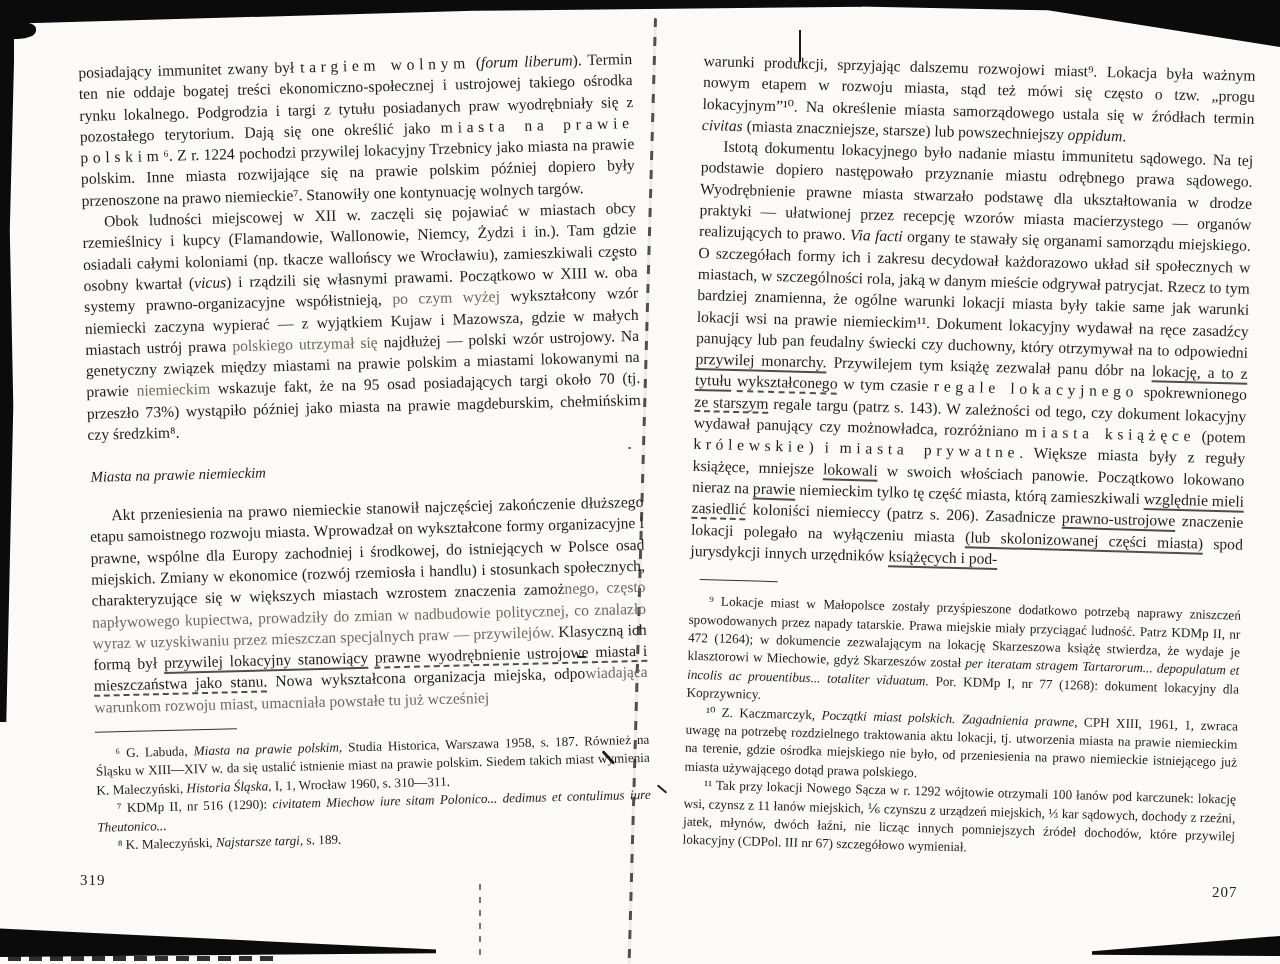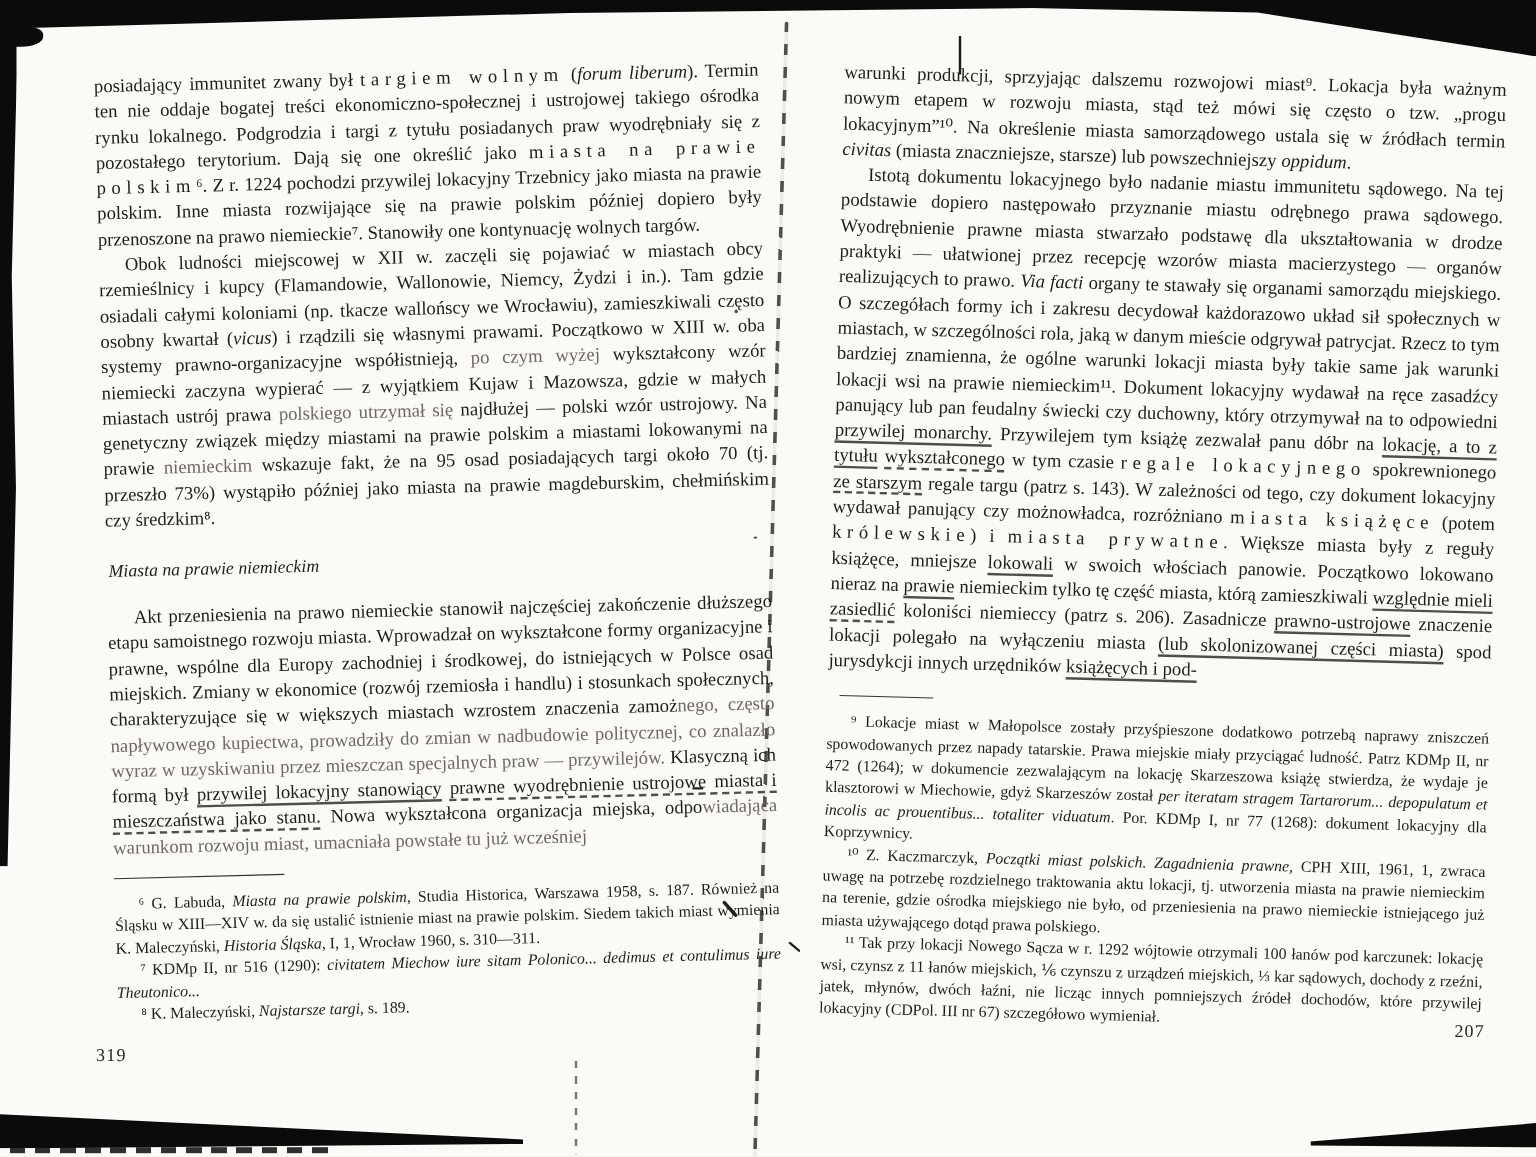--- a/index.html
+++ b/index.html
@@ -17,21 +17,21 @@
   .page.right{left:704px;top:50px;width:552px;transform:rotate(1.55deg);transform-origin:0 0;}
   .body-text{margin:0;font-size:15.6px;line-height:21.3px;}
   .ind{text-indent:22px;}
   .heading{margin:24px 0 18px 2px;font-size:14.8px;font-weight:normal;font-style:italic;line-height:1.2;}
   .fnsep{border-top:1.6px solid #34322e;margin:14px 0 12px 0;}
   .left .fnsep{width:142px;}
   .right .fnsep{width:78px;margin-left:10px;margin-top:18px;}
   .fn{margin:0;font-size:13.2px;line-height:18.4px;text-indent:20px;}
   .pageno{position:absolute;font-size:15px;color:#26241f;letter-spacing:1px;}
   .pageno.l{left:80px;top:872px;}
-  .pageno.r{left:1212px;top:852px;}
+  .pageno.r{left:1212px;top:884px;}
   
   .it{font-style:italic;}
   .sp{letter-spacing:0.3em;}
   .ul{
     text-decoration-line:underline;
     text-decoration-thickness:1.5px;
     text-underline-offset:3.5px;
     text-decoration-color:rgba(38,35,30,0.8);
   }
   .faint{color:#6d6a64;}

